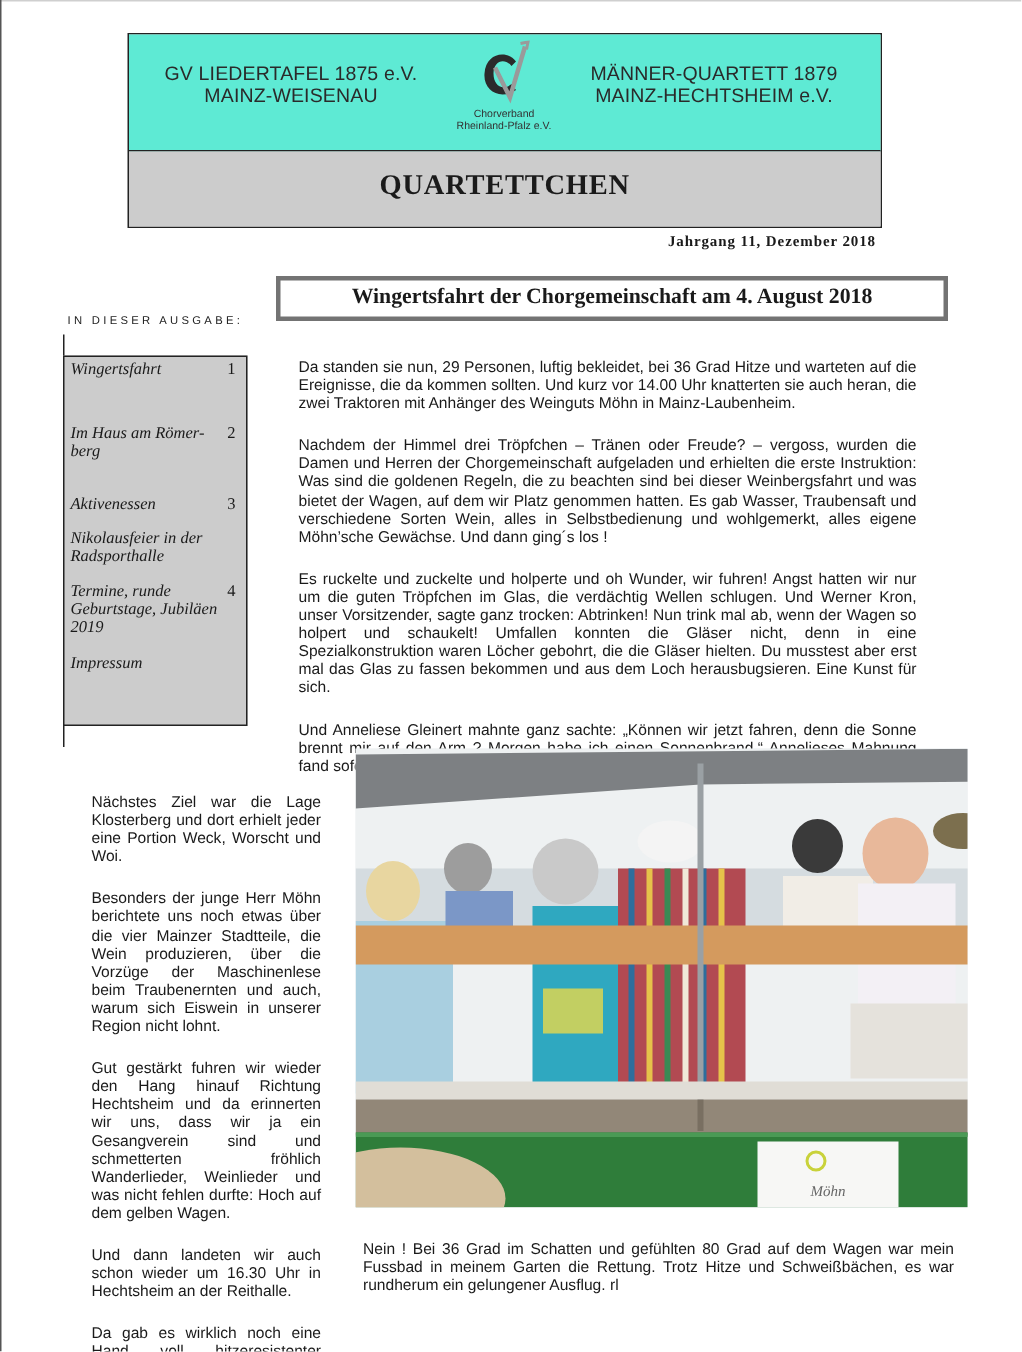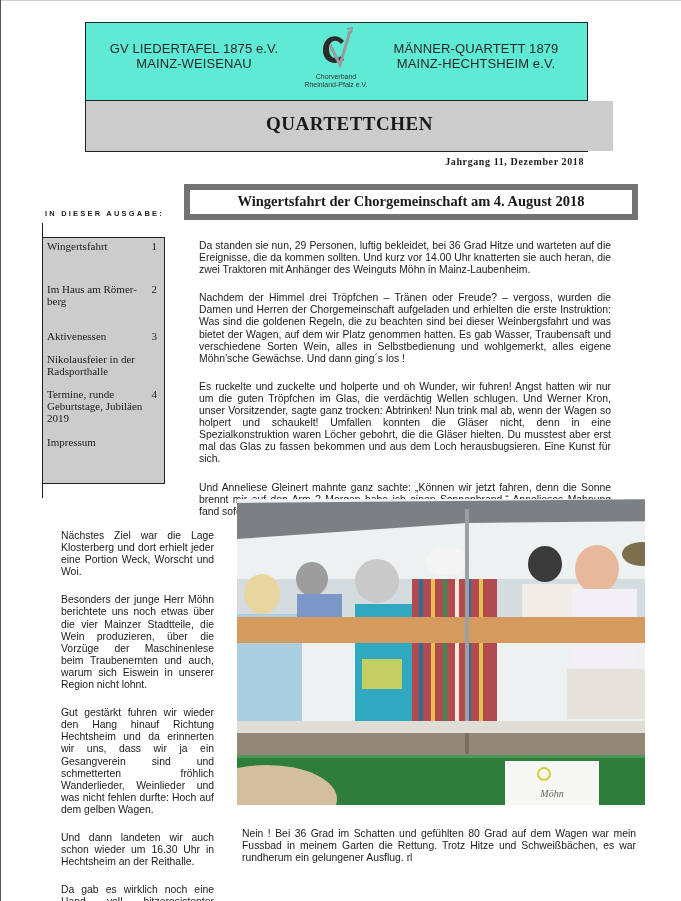--- a/index.html
+++ b/index.html
@@ -8,21 +8,21 @@
       background: #ffffff;
       font-family: "Liberation Sans", sans-serif;
       color: #1a1a1a;
     }
     .page-left-edge { position: absolute; left: 0; top: 0; width: 1px; height: 901px; background: #555; }
     .page-top-edge { position: absolute; left: 0; top: 0; width: 681px; height: 1px; background: #cfcfcf; }
 
     
     .masthead { position: absolute; left: 85px; top: 22px; width: 501px; height: 128px; border: 1.5px solid #222; }
     .masthead-top { position: absolute; left: 0; top: 0; width: 100%; height: 77px; background: #5eead4; border-bottom: 1.5px solid #222; }
-    .masthead-bottom { position: absolute; left: 0; top: 78px; width: 100%; height: 50px; background: #cccccc; padding-left: 26px; }
+    .masthead-bottom { position: absolute; left: 0; top: 78px; width: 100%; height: 50px; background: #cccccc; }
     .club-left, .club-right {
       position: absolute; top: 18px; text-align: center;
       font-family: "Liberation Sans", sans-serif; font-size: 13px; line-height: 15px; color: #2a2a2a;
       letter-spacing: 0.1px;
     }
     .club-left { left: 18px; width: 180px; }
     .club-right { left: 290px; width: 200px; }
     .logo { position: absolute; left: 205px; top: 4px; width: 90px; height: 70px; text-align: center; }
     .logo svg { display: block; margin: 0 auto; }
     .logo-text { font-size: 7px; line-height: 8px; color: #333; }
@@ -30,38 +30,38 @@
       position: absolute; left: 0; top: 12px; width: 100%; text-align: center;
       font-family: "Liberation Serif", serif; font-weight: bold; font-size: 19px; color: #1a1a1a; letter-spacing: 0.5px;
     }
     .issue-line {
       position: absolute; left: 380px; top: 156px; width: 204px; text-align: right;
       font-family: "Liberation Serif", serif; font-weight: bold; font-size: 10px; letter-spacing: 0.6px; color: #1a1a1a;
     }
 
     
     .toc-heading {
-      position: absolute; left: 45px; top: 209px; font-size: 7.5px; font-weight: bold; letter-spacing: 2.2px; color: #222;
+      position: absolute; left: 45px; top: 209px; font-size: 7.5px; font-weight: normal; letter-spacing: 2.2px; color: #222;
     }
     .toc-rule { position: absolute; left: 42px; top: 223px; width: 1px; height: 275px; background: #222; }
     .toc-box {
       position: absolute; left: 42px; top: 237px; width: 121px; height: 245px;
       background: #cccccc; border: 1px solid #222;
     }
     .toc-item {
       position: absolute; left: 4px; width: 114px;
       font-family: "Liberation Serif", serif; font-size: 11px; line-height: 12px; color: #1a1a1a;
     }
-    .toc-item .lbl { display: inline-block; width: 100px; vertical-align: top; }
+    .toc-item .lbl { display: inline-block; width: 100px; vertical-align: top; font-style: italic; }
     .toc-item .pg { position: absolute; right: 4px; top: 0; }
 
     
     .article-title-box {
       position: absolute; left: 184px; top: 184px; width: 442px; height: 24px;
-      border: 6px solid #737373; background: #fff;
+      border: 3px solid #737373; background: #fff;
     }
     .article-title {
       position: absolute; left: 0; top: 3px; width: 100%; text-align: center;
       font-family: "Liberation Serif", serif; font-weight: bold; font-size: 14.5px; color: #1a1a1a;
     }
     .body-text {
       position: absolute; font-size: 10.4px; line-height: 12.1px; color: #1a1a1a; text-align: justify;
     }
     .body-text p { margin: 16px; }
     .main-text { left: 183px; top: 224px; width: 444px; }

